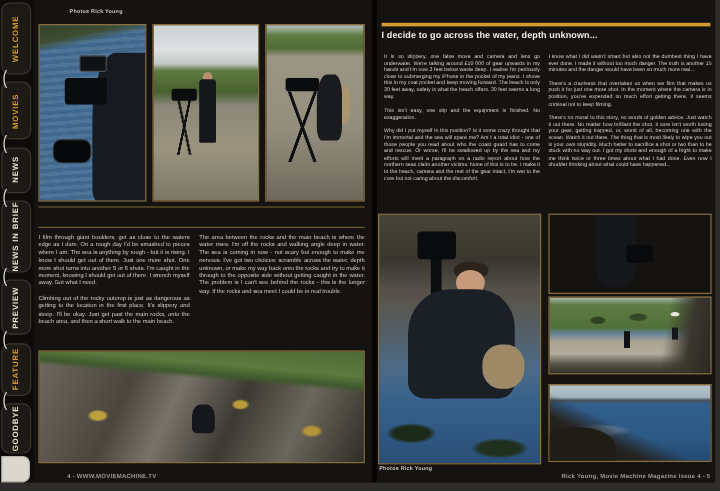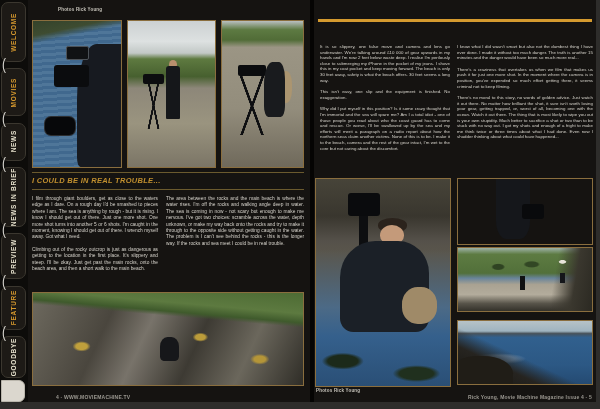--- a/index.html
+++ b/index.html
@@ -191,21 +191,20 @@
         <div class="fig person"></div>
       </div>
       <div class="photo" id="ph3">
         <div class="fig tripod"></div>
         <div class="fig camhead"></div>
         <div class="fig pack"></div>
         <div class="fig person"></div>
       </div>
 
       <div class="rule" style="left:4px; top:172px; width:272px"></div>
-      <h2 id="lp-headline">I COULD BE IN REAL TROUBLE...</h2>
       <div class="rule" style="left:4px; top:189px; width:272px"></div>
 
       <div class="col bodytext" style="left:4px; top:196px; width:126px">
         <p>I film through giant boulders, get as close to the waters edge as I dare. On a rough day I'd be smashed to pieces where I am. The sea is anything by rough - but it is rising. I know I should get out of there. Just one more shot. One more shot turns into another 5 or 6 shots. I'm caught in the moment, knowing I should get out of there. I wrench myself away. Got what I need.</p>
         <p>Climbing out of the rocky outcrop is just as dangerous as getting to the location in the first place. It's slippery and steep. I'll be okay. Just get past the main rocks, onto the beach area, and then a short walk to the main beach.</p>
       </div>
       <div class="col bodytext" style="left:138px; top:196px; width:138px">
         <p>The area between the rocks and the main beach is where the water rises. I'm off the rocks and walking angle deep in water. The sea is coming in now - not scary but enough to make me nervous. I've got two choices: scramble across the water, depth unknown, or make my way back onto the rocks and try to make it through to the opposite side without getting caught in the water. The problem is I can't see behind the rocks - this is the longer way. If the rocks and sea meet I could be in real trouble.</p>
       </div>
 
@@ -213,20 +212,21 @@
         <div class="fig person"></div>
       </div>
 
       <div class="footer" style="left:28px; top:394px">4 - WWW.MOVIEMACHINE.TV</div>
     </section>
 
     <div id="gutter"></div>
 
     <section class="page" id="right-page">
       <div id="rp-bar"></div>
+      <h1 id="rp-title">I decide to go across the water, depth unknown...</h1>
 
       <div class="col bodytext" style="left:6px; top:44px; width:130px">
         <p>It is so slippery, one false move and camera and lens go underwater. We're talking around £10 000 of gear upwards in my hands and I'm now 2 feet below waste deep. I realise I'm perilously close to submerging my iPhone in the pocket of my jeans. I shove this in my coat pocket and keep moving forward. The beach is only 30 feet away, safety is what the beach offers. 30 feet seems a long way.</p>
         <p>This isn't easy, one slip and the equipment is finished. No exaggeration.</p>
         <p>Why did I put myself in this position? Is it some crazy thought that I'm immortal and the sea will spare me? Am I a total idiot - one of those people you read about who the coast guard has to come and rescue. Or worse, I'll be swallowed up by the sea and my efforts will merit a paragraph on a radio report about how the northern seas claim another victims. None of this is to be. I make it to the beach, camera and the rest of the gear intact, I'm wet to the core but not caring about the discomfort.</p>
       </div>
       <div class="col bodytext" style="left:143px; top:44px; width:136px">
         <p>I know what I did wasn't smart but also not the dumbest thing I have ever done. I made it without too much danger. The truth is another 15 minutes and the danger would have been so much more real...</p>
         <p>There's a craziness that overtakes us when we film that makes us push it for just one more shot. In the moment where the camera is in position, you've expended so much effort getting there, it seems criminal not to keep filming.</p>
         <p>There's no moral to this story, no words of golden advice. Just watch it out there. No matter how brilliant the shot, it sure isn't worth losing your gear, getting trapped, or, worst of all, becoming one with the ocean. Watch it out there. The thing that is most likely to wipe you out is your own stupidity. Much better to sacrifice a shot or two than to be stuck with no way out. I got my shots and enough of a fright to make me think twice or three times about what I had done. Even now I shudder thinking about what could have happened...</p>

